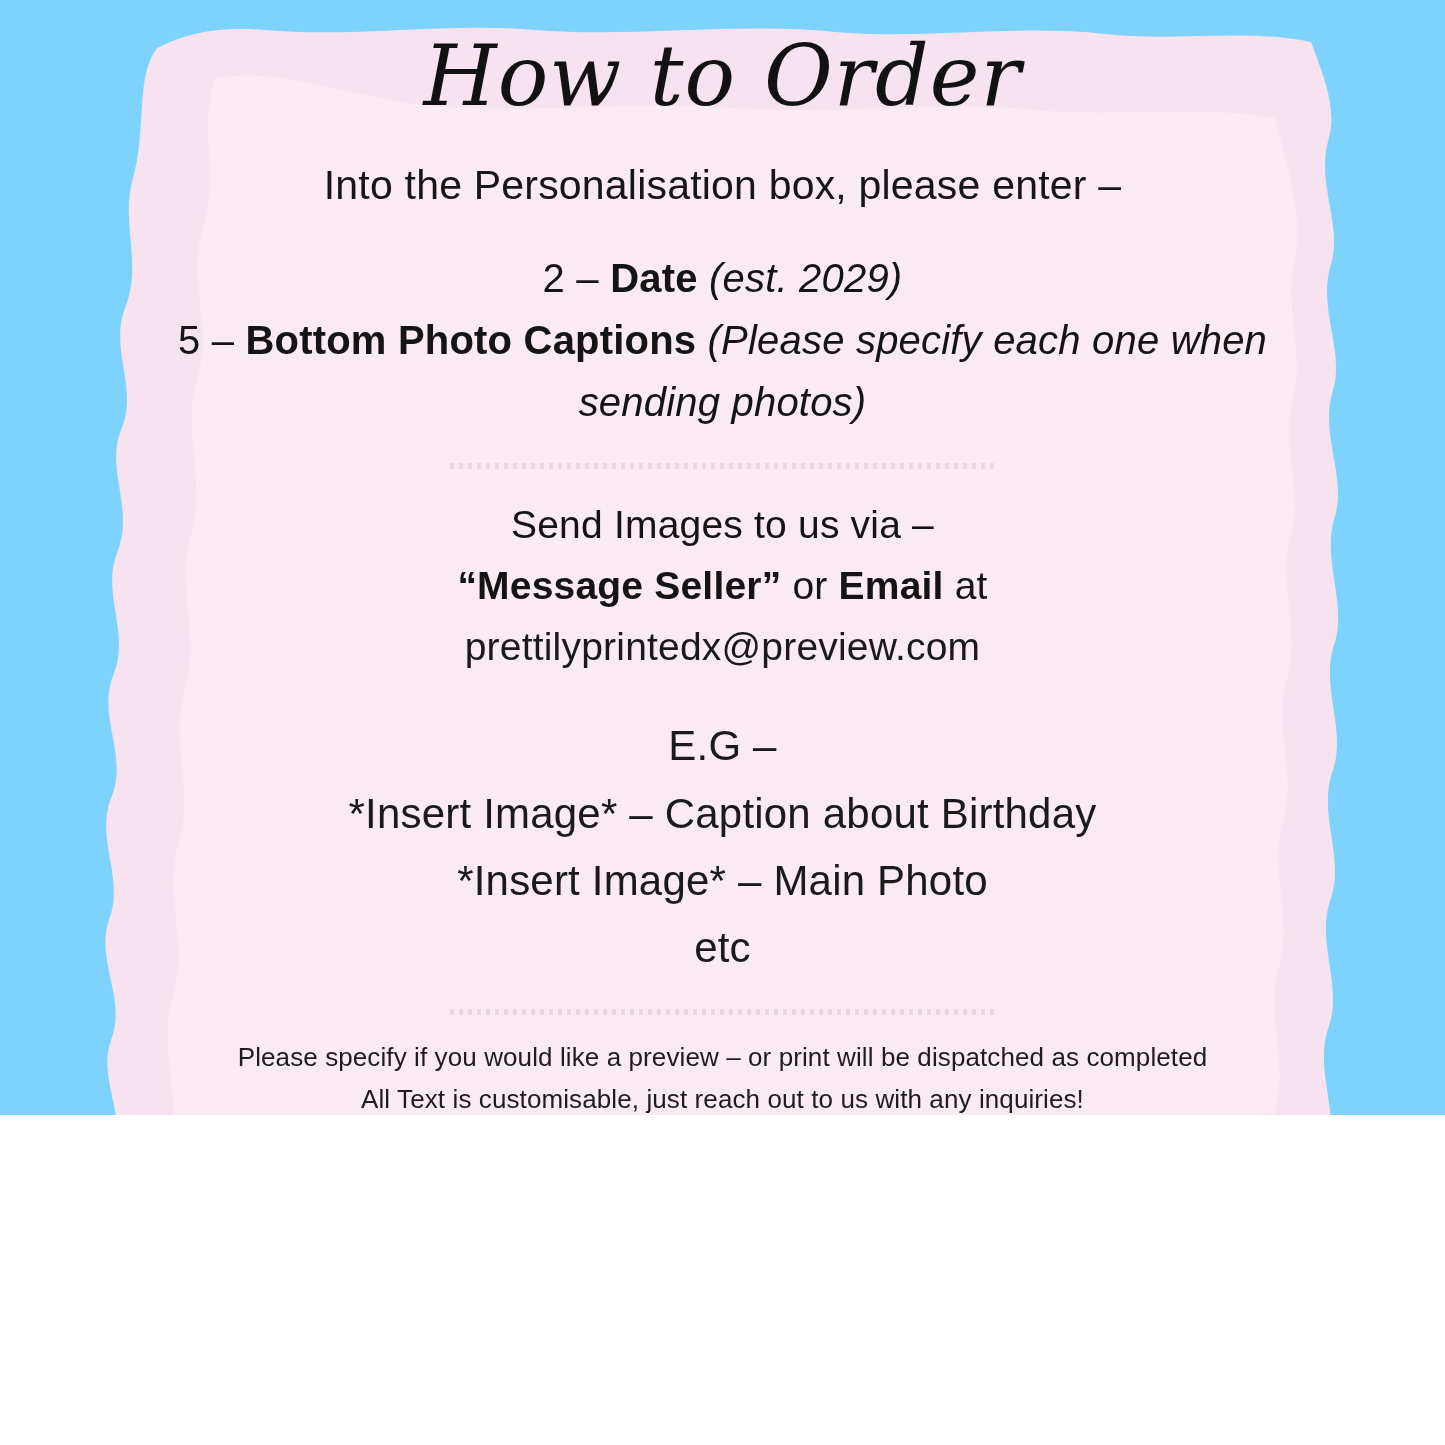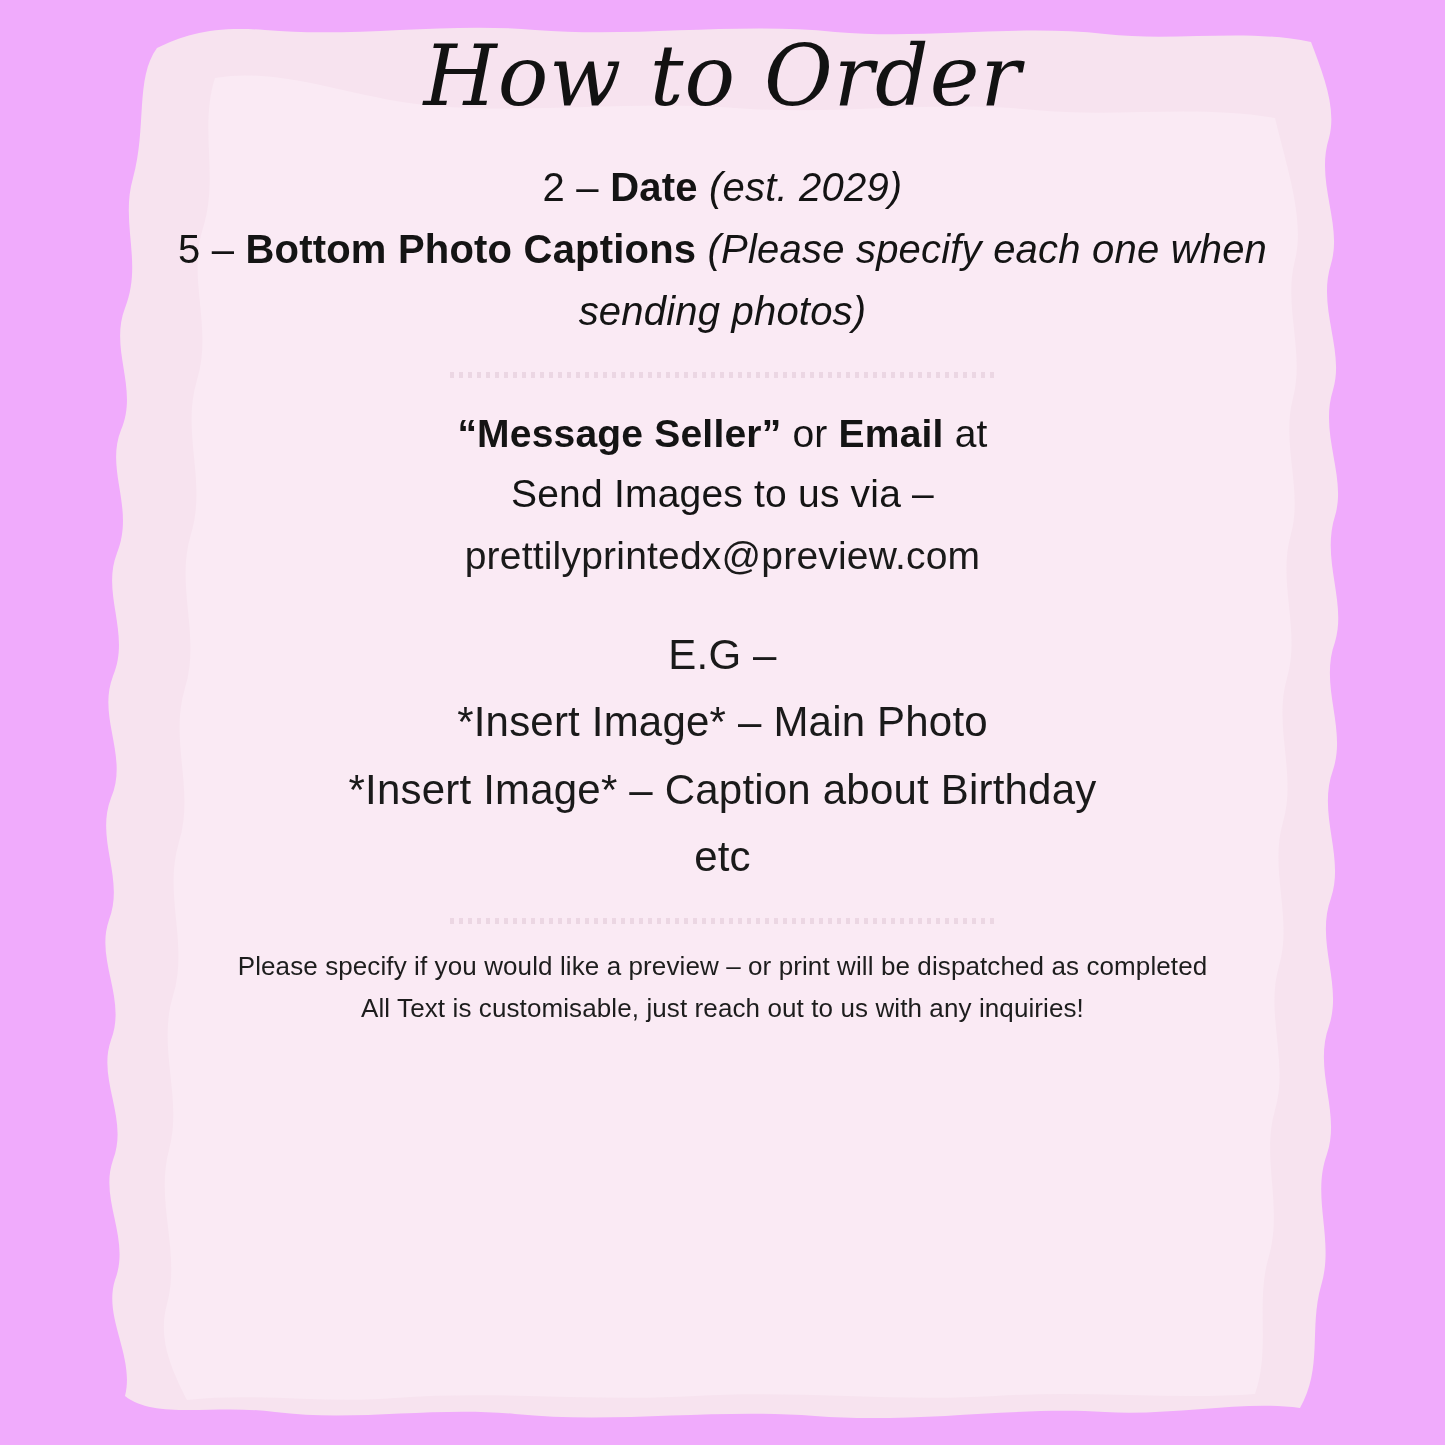--- a/index.html
+++ b/index.html
@@ -10,22 +10,22 @@
   body {
     width: 1445px;
     height: 1445px;
     font-family: "Liberation Sans", sans-serif;
     color: #1a1a1a;
     overflow: hidden;
   }
   .canvas {
     position: relative;
     width: 1445px;
-    height: 1445px;
-    background: #f0abfc;
+    height: 1115px;
+    background: #7dd3fc;
     overflow: hidden;
   }
   
   .brush {
     position: absolute;
     left: 95px;
     top: 8px;
     width: 1255px;
     height: 1430px;
     z-index: 0;
@@ -156,49 +156,50 @@
              C 1208 482, 1186 436, 1198 390 C 1210 344, 1188 298, 1200 252
              C 1210 212, 1192 160, 1180 110
              C 1100 96, 1020 110, 940 102 C 840 92, 740 108, 640 100
              C 540 92, 440 106, 340 98 C 260 92, 190 58, 120 70 Z" fill="#faeaf4"></path>
   </svg>
 
   <div class="content">
 
     <div class="title">How to Order</div>
 
+    <div class="subtitle">Into the Personalisation box, please enter –</div>
 
     <div class="steps">
       <div class="step">
         <span>2 –</span>
         <b>Date</b>
         <i>(est. 2029)</i>
       </div>
       <div class="step">
         <span>5 –</span>
         <b>Bottom Photo Captions</b>
         <i>(Please specify each one when sending photos)</i>
       </div>
     </div>
 
     <div class="divider"></div>
 
     <div class="block">
+      <div class="line">Send Images to us via –</div>
       <div class="line bold-part">
         <b>“Message Seller”</b><span> or </span><b>Email</b><span> at</span>
       </div>
-      <div class="line">Send Images to us via –</div>
       <div class="email">prettilyprintedx@preview.com</div>
     </div>
 
 
     <div class="eg-block">
       <div class="eg-line">E.G –</div>
+      <div class="eg-line">*Insert Image* – Caption about Birthday</div>
       <div class="eg-line">*Insert Image* – Main Photo</div>
-      <div class="eg-line">*Insert Image* – Caption about Birthday</div>
       <div class="eg-line">etc</div>
     </div>
 
     <div class="divider bottom"></div>
 
     <div class="footer">
       <div class="footer-line">Please specify if you would like a preview – or print will be dispatched as completed</div>
       <div class="footer-line">All Text is customisable, just reach out to us with any inquiries!</div>
     </div>
 

